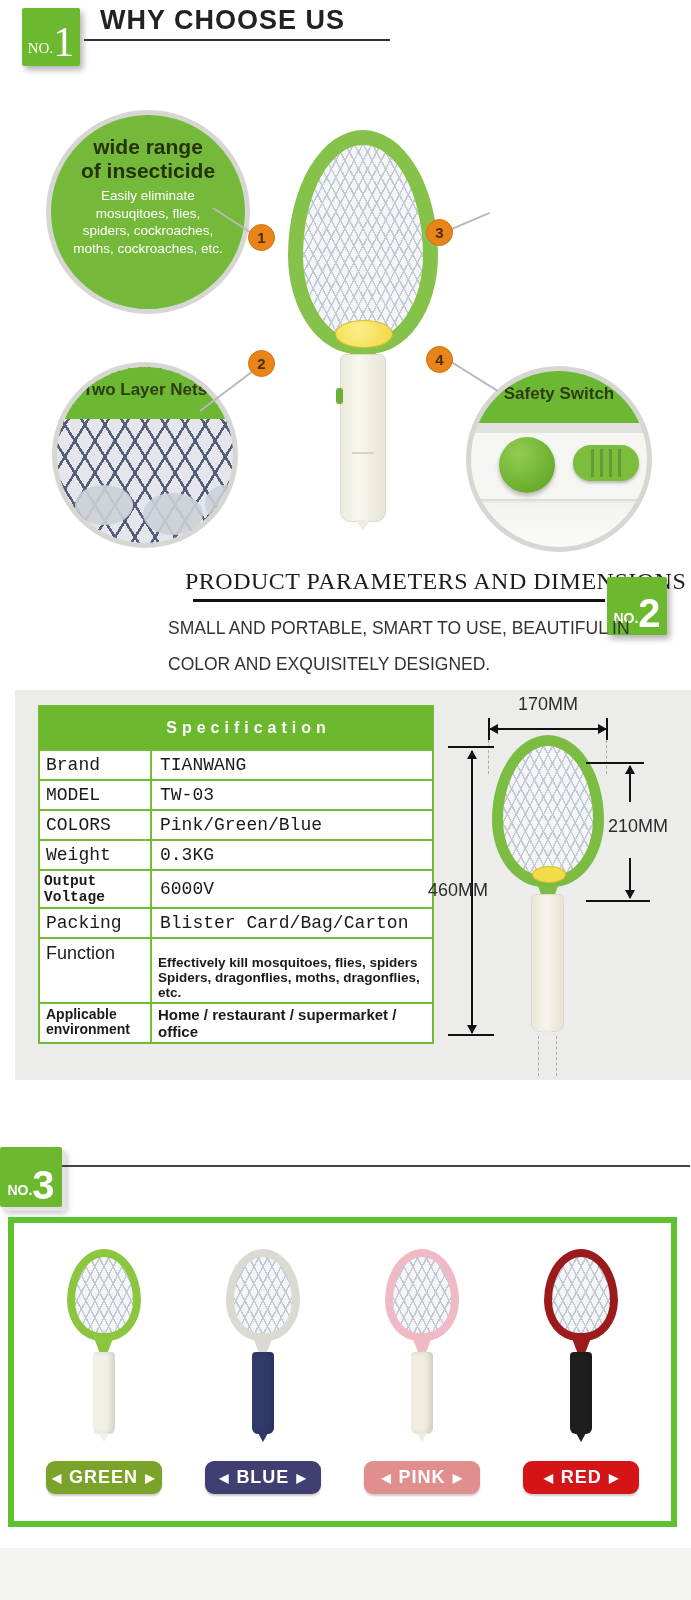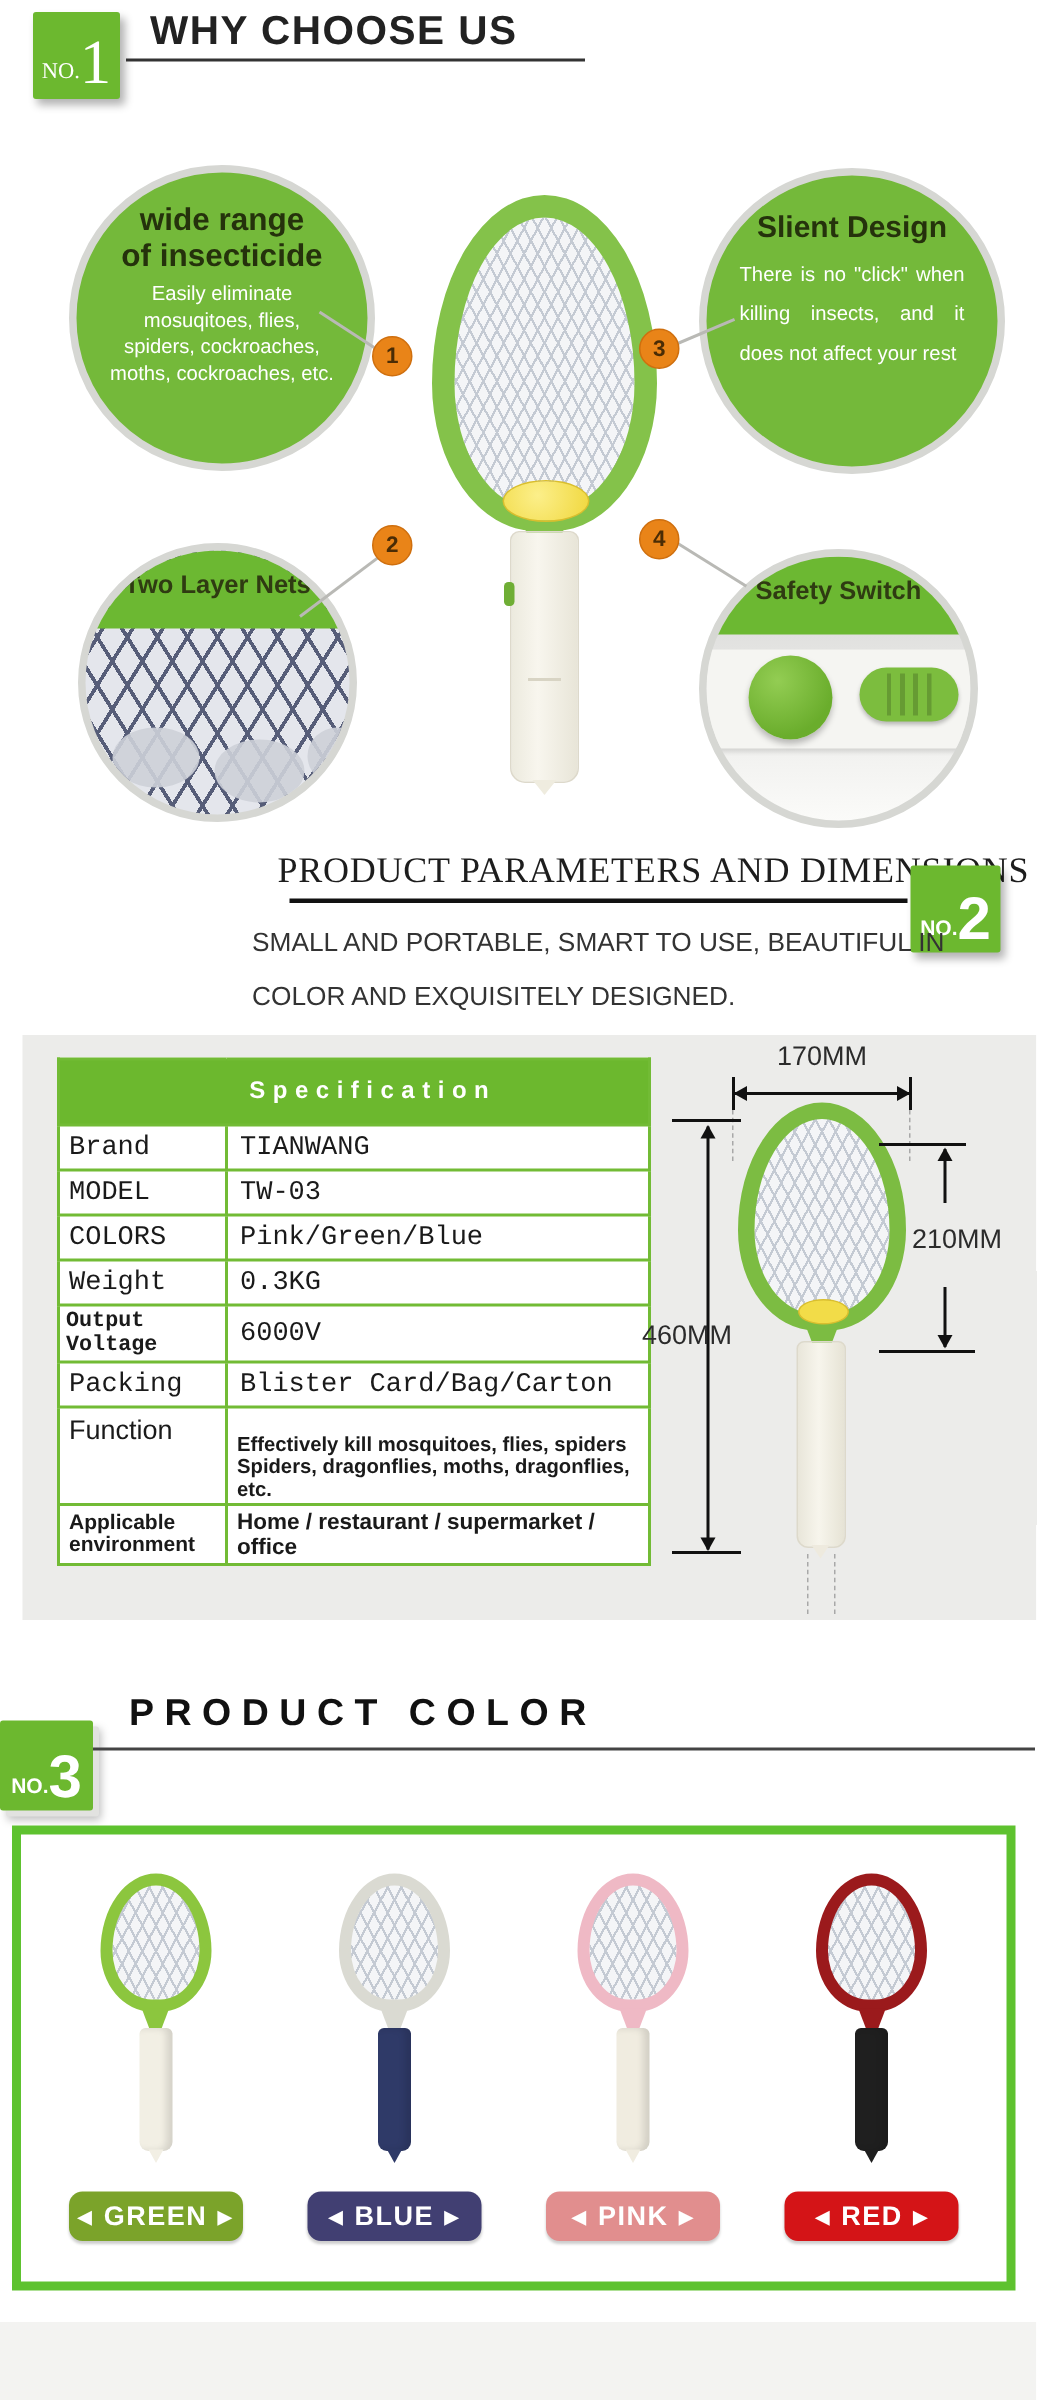--- a/index.html
+++ b/index.html
@@ -166,24 +166,20 @@
     <div class="rule1"></div>
 
     <div class="feat-circle feat-green" style="left:46px;top:110px;width:204px;height:204px;">
       <div class="fc-title">
         <div>wide range</div>
         <div>of insecticide</div>
       </div>
       <div class="fc-body">Easily eliminate mosuqitoes, flies, spiders, cockroaches, moths, cockroaches, etc.</div>
     </div>
 
-    <div class="feat-circle feat-green" style="left:466px;top:112px;width:204px;height:204px;">
-      <div class="fc-title" style="font-size:20px;margin-top:24px;">Slient Design</div>
-      <div class="fc-body spread">There is no "click" when killing insects, and it does not affect your rest</div>
-    </div>
 
     <div class="feat-circle net-bg" style="left:52px;top:362px;width:186px;height:186px;">
       <div class="net-blob" style="left:18px;top:118px;width:58px;height:40px;"></div>
       <div class="net-blob" style="left:86px;top:126px;width:60px;height:42px;"></div>
       <div class="net-blob" style="left:148px;top:118px;width:40px;height:38px;"></div>
       <div class="photo-cap">
         <span>Two Layer Nets</span>
       </div>
     </div>
 
@@ -298,21 +294,20 @@
       <div class="dash-v" style="left:538px;top:476px;height:40px;"></div>
       <div class="dash-v" style="left:556px;top:476px;height:40px;"></div>
     </div>
   </div>
 
   <div class="sec3">
     <div class="no-badge badge3" style="left:0;top:52px;width:62px;height:60px;">
       <span class="no">NO.</span>
       <span class="num">3</span>
     </div>
-    <div class="sec3-title">PRODUCT COLOR</div>
     <div class="rule3"></div>
 
     <div class="color-panel">
 
       <div class="product">
         <div class="p-racket" style="--frame: #8cc63e; --handle: #f2efe4;">
           <div class="p-head mesh"></div>
           <div class="p-neck"></div>
           <div class="p-handle"></div>
           <div class="p-tip"></div>

